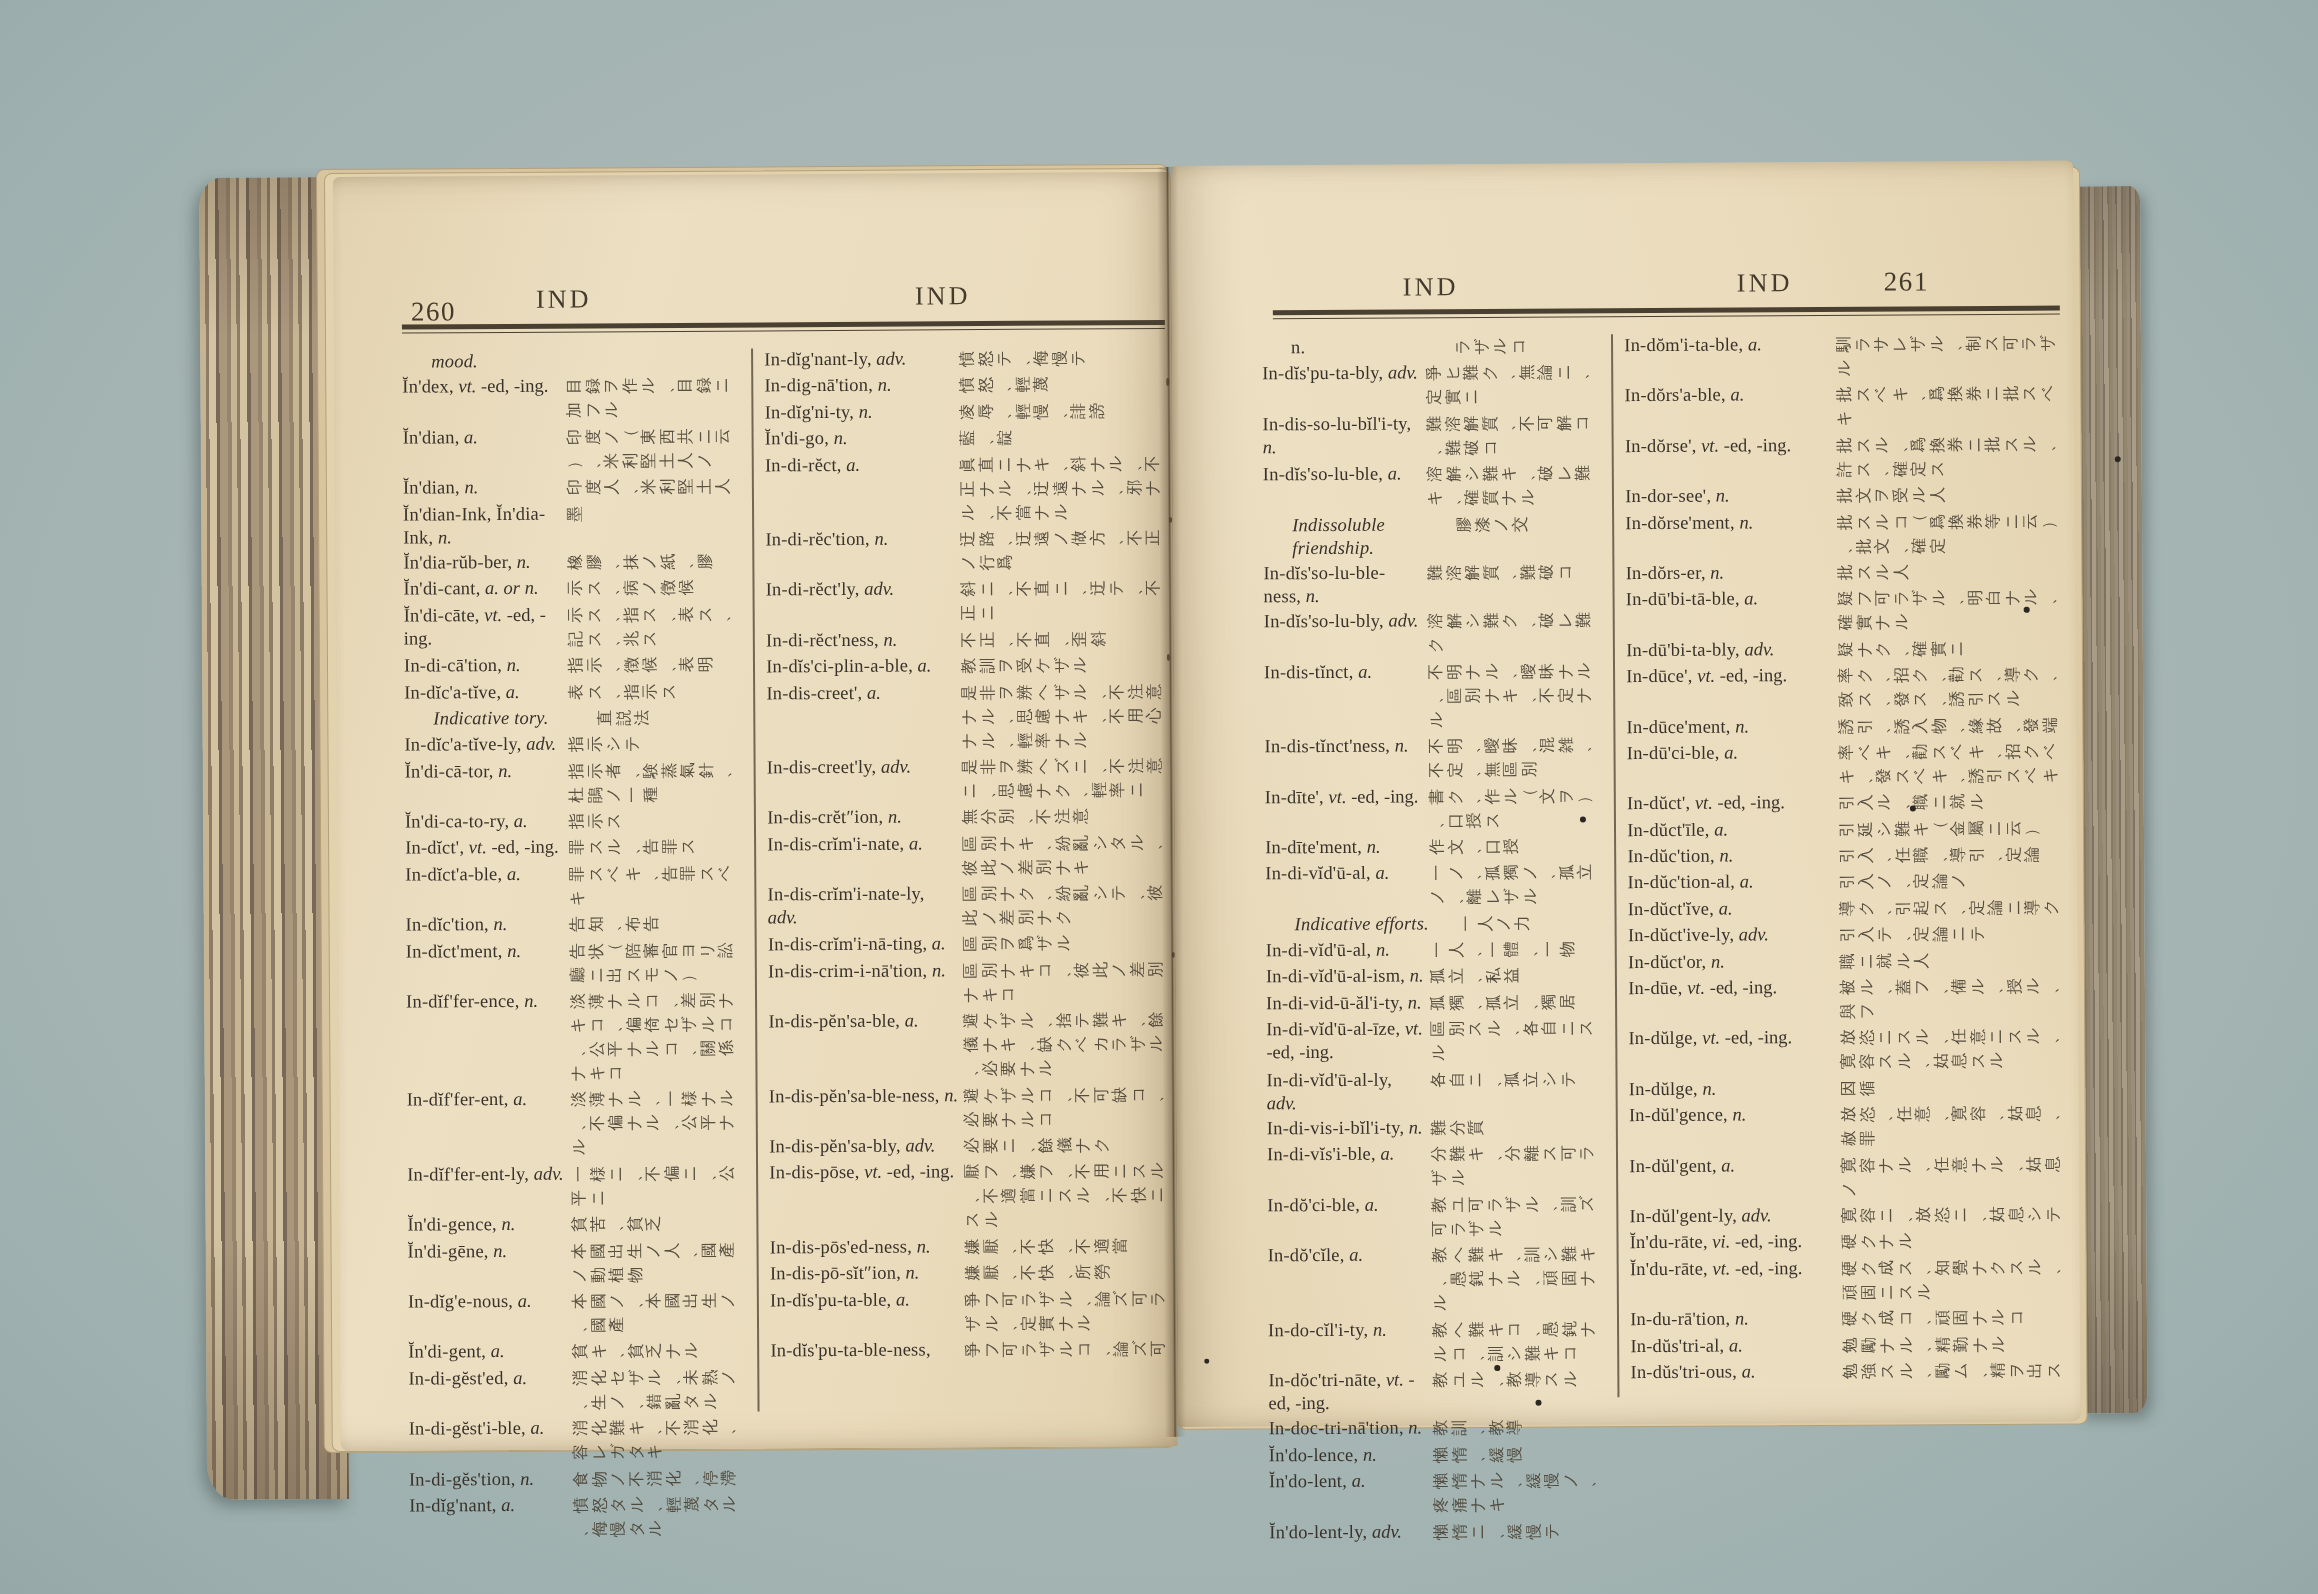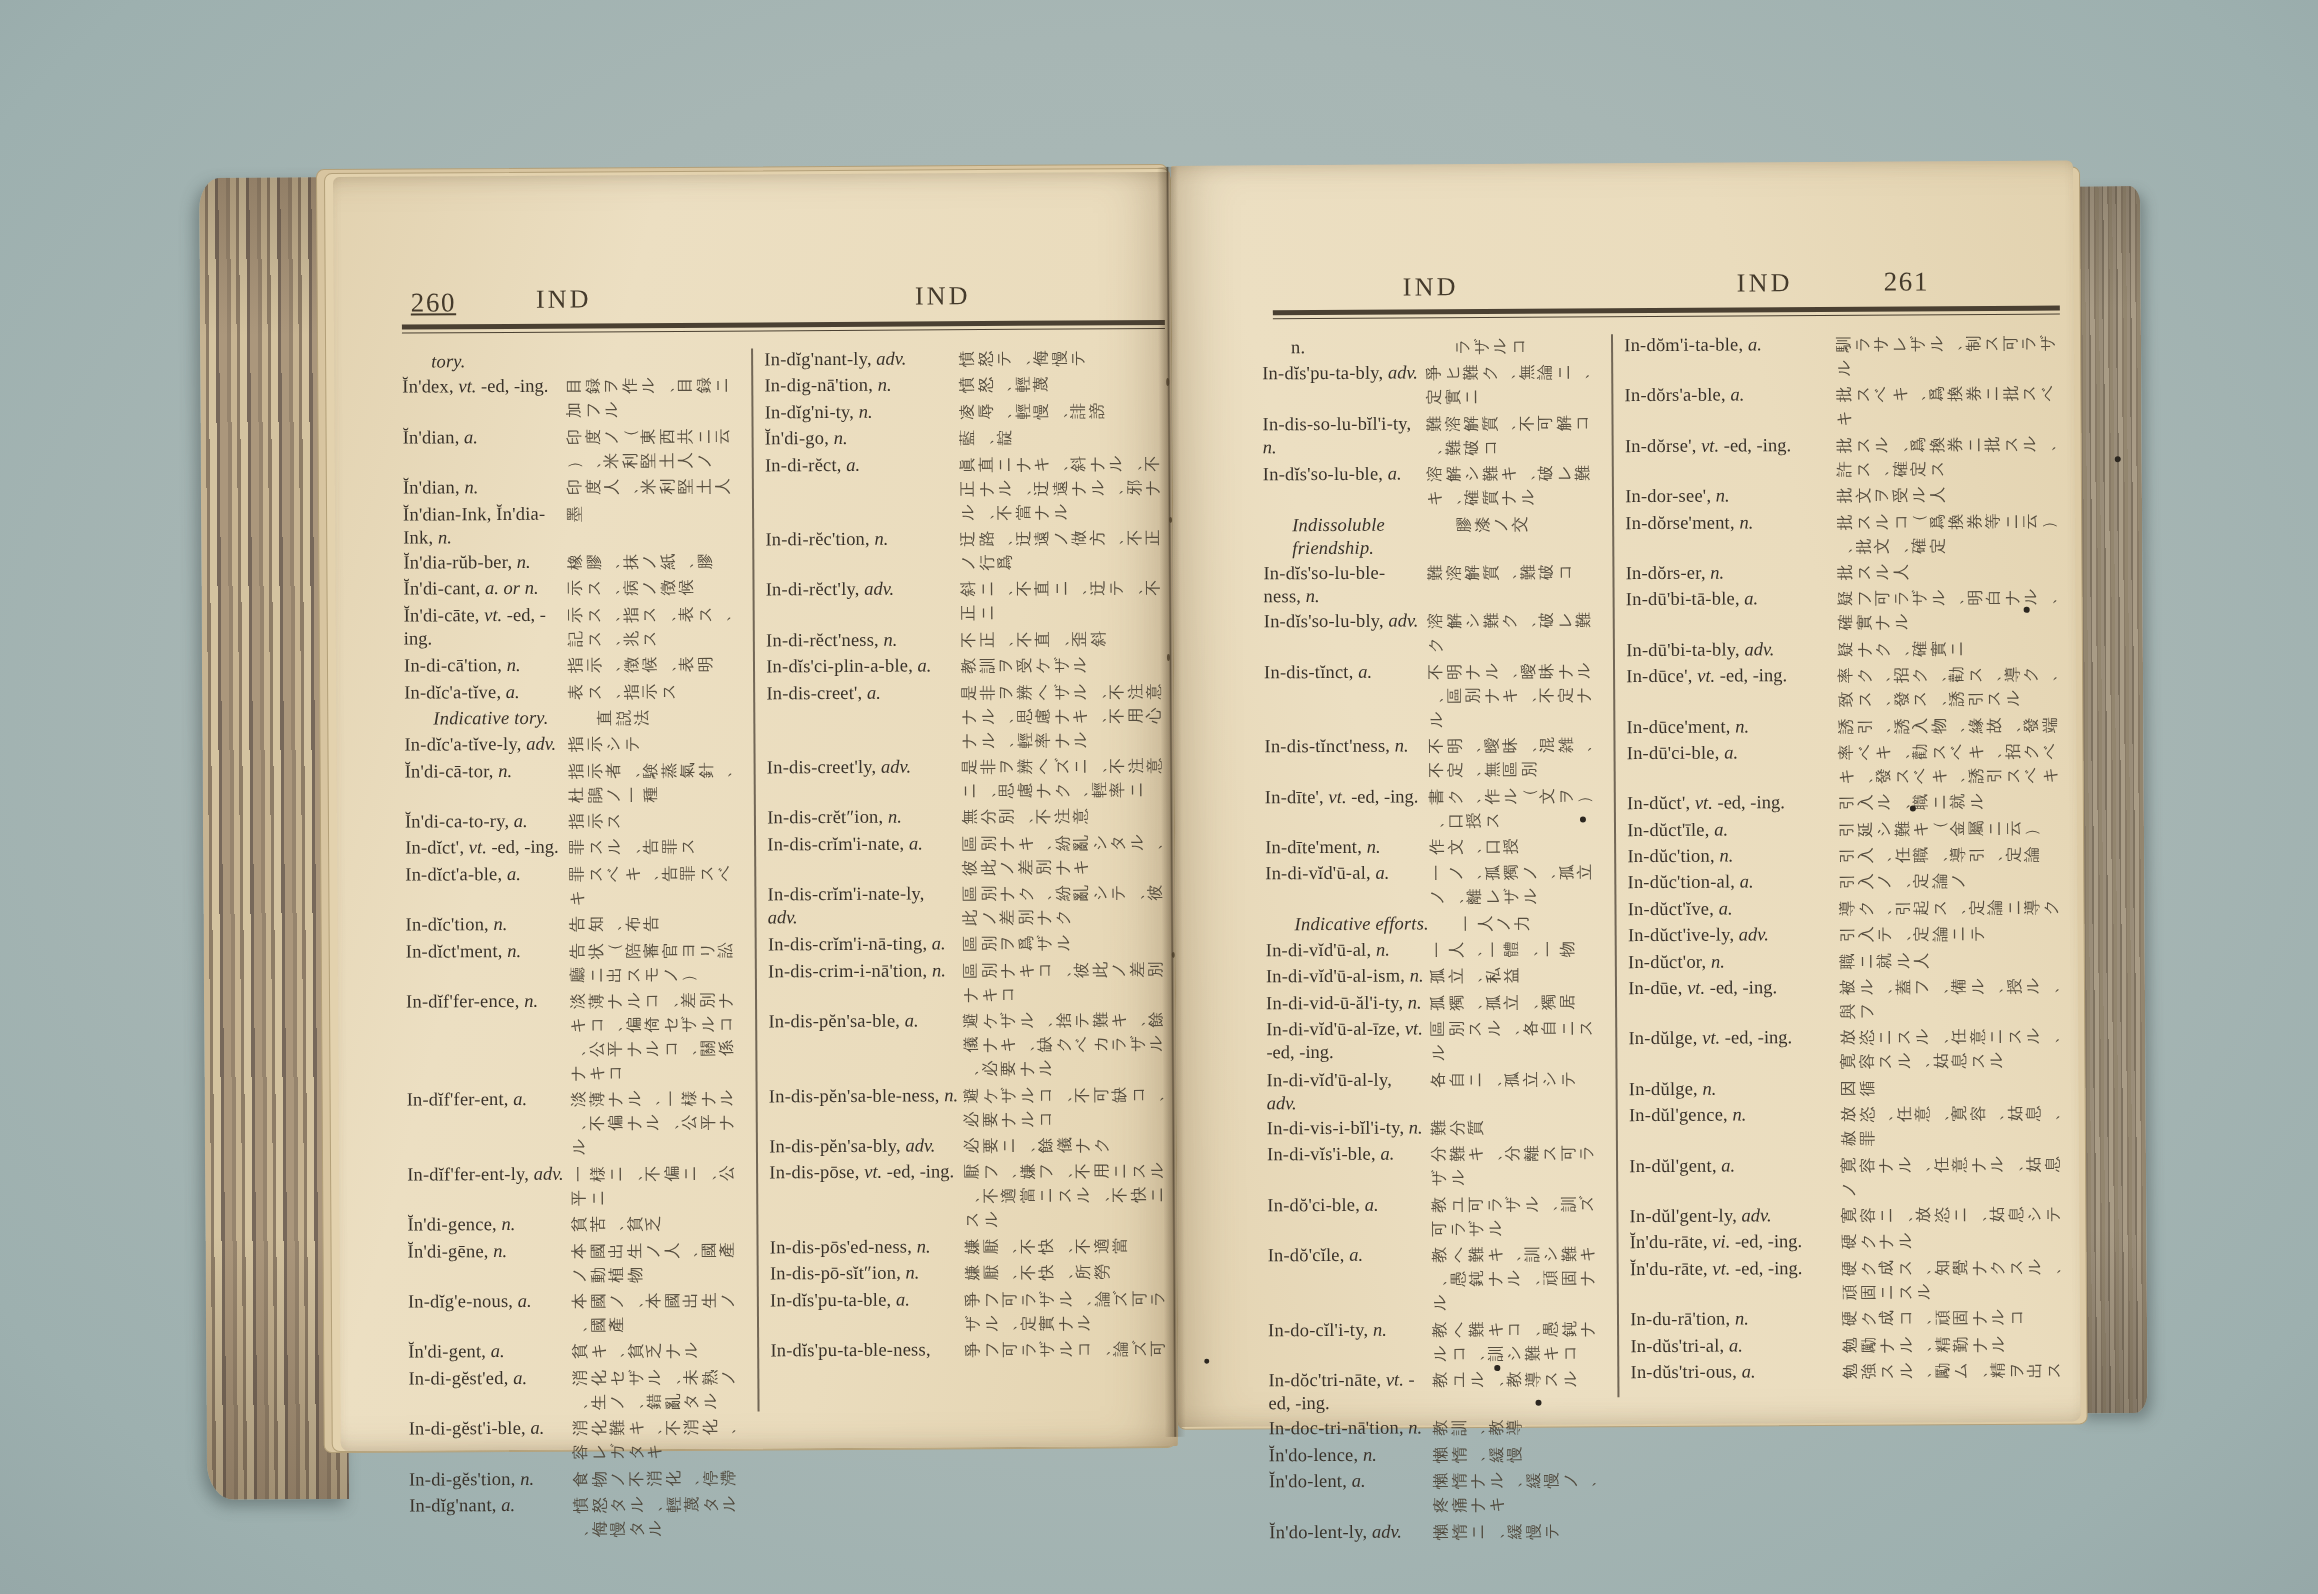--- a/index.html
+++ b/index.html
@@ -82,28 +82,28 @@
   <div class="edge-left"></div>
   <div class="edge-right">
       <div class="sliver"></div>
     </div>
 
   <div class="undersheet us1"></div>
   <div class="undersheet us2"></div>
   <div class="undersheet us3"></div>
 
   <div class="page page-left">
-    <div class="pageno" style="left:77px;top:111px;text-decoration:underline;">260</div>
+    <div class="pageno" style="left:77px;top:120px;">260</div>
     <div class="guide" style="left:230px;top:109px;">IND</div>
     <div class="guide" style="left:609px;top:108px;">IND</div>
     <div class="rule" style="left:68px;top:148px;width:763px;"></div>
     <div class="cols" style="left:68px;top:174px;width:766px;height:1063px;">
       <div class="col" style="width:338px;">
   <div class="entry phrase cont">
-    <div class="lhs"><span class="hw">tory.</span><span class="pos"></span><span class="tail"></span></div>
+    <div class="lhs"><span class="hw">mood.</span><span class="pos"></span><span class="tail"></span></div>
     <div class="rhs def"></div>
   </div>
 
   <div class="entry">
     <div class="lhs"><span class="hw">Ĭn'dex,</span><span class="pos"> vt.</span><span class="tail"> -ed, -ing.</span></div>
     <div class="rhs def"><span class="jc">目</span><span class="jc">録</span><span class="jc">ヲ</span><span class="jc">作</span><span class="jc">ル</span><span class="jc">、</span><span class="jc">目</span><span class="jc">録</span><span class="jc">ニ</span><span class="jc">加</span><span class="jc">フ</span><span class="jc">ル</span></div>
   </div>
 
   <div class="entry">
     <div class="lhs"><span class="hw">Ĭn'dian,</span><span class="pos"> a.</span><span class="tail"></span></div>

